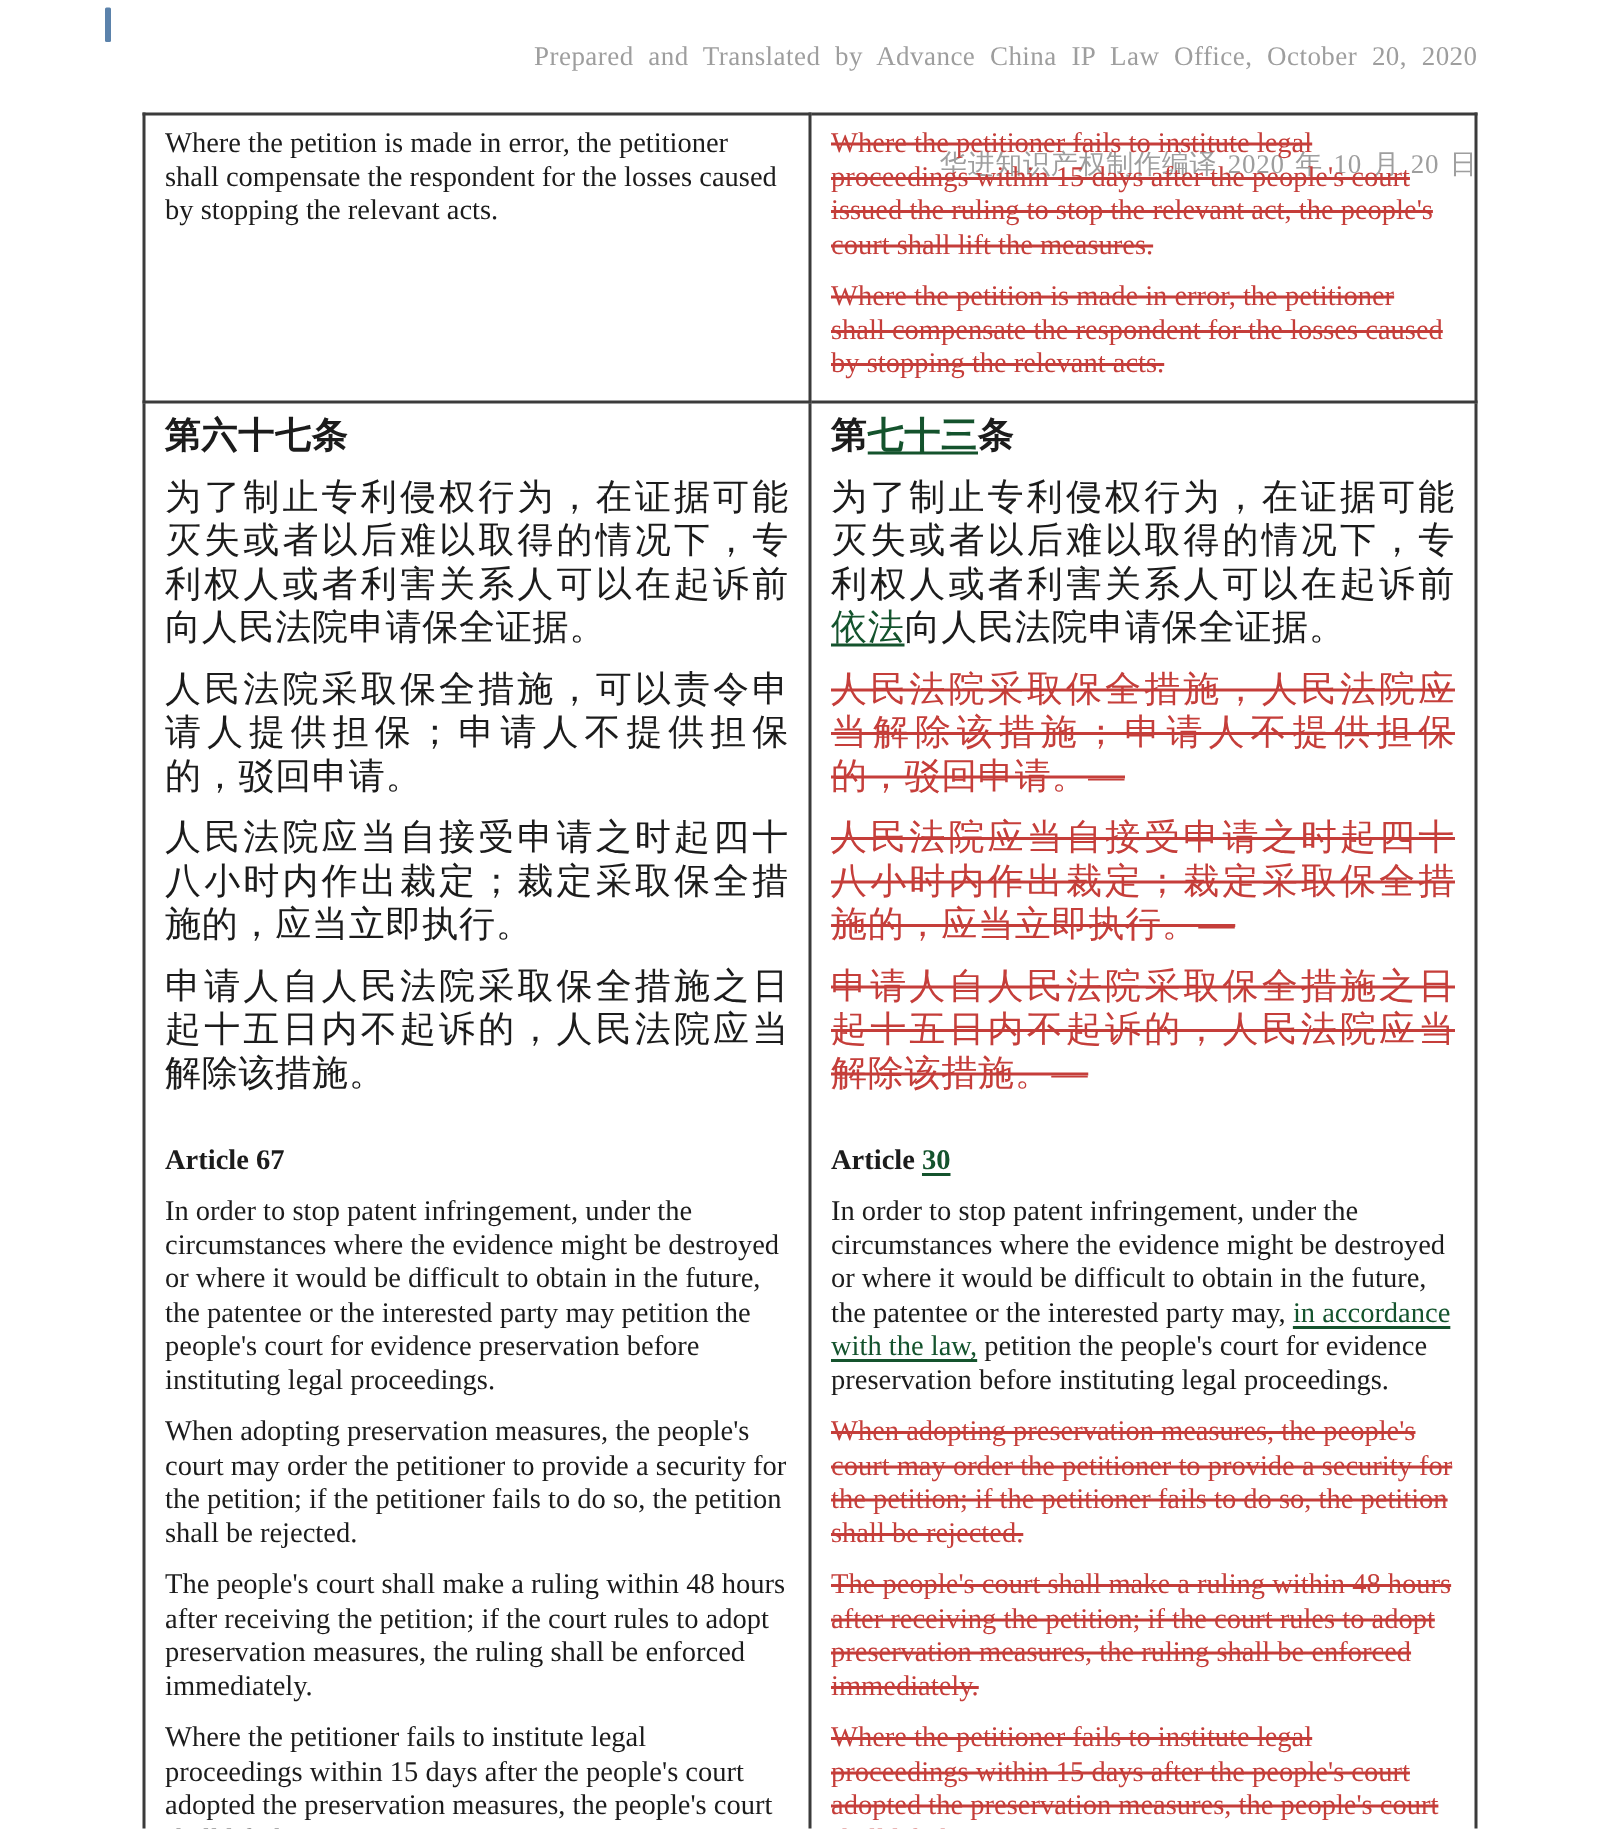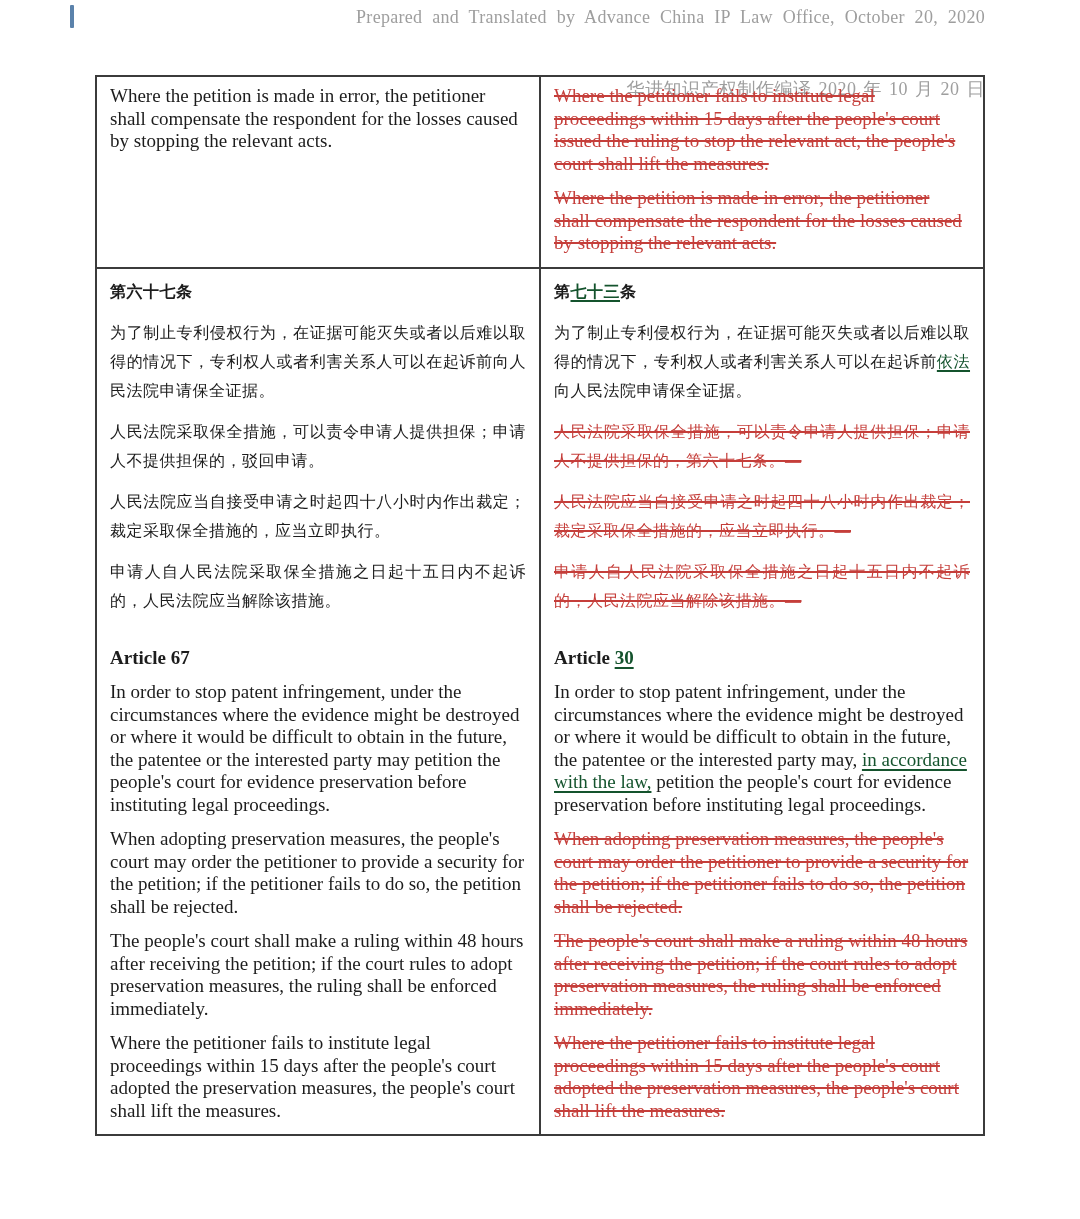--- a/index.html
+++ b/index.html
@@ -18,40 +18,40 @@
     background: #5b82ab; border-radius: 1px;
     display: block;
   }
   .doc-header {
     position: absolute; top: 3px; right: 95px; left: 200px;
     text-align: right;
     color: #9e9e9e;
     font-size: 18px;
     line-height: 28px;
   }
-  .doc-header .h-en { word-spacing: 5px; letter-spacing: 0.3px; }
+  .doc-header .h-en { word-spacing: 5px; letter-spacing: 0.3px; margin-top: 20px; }
   .doc-header .h-zh { word-spacing: 2px; letter-spacing: 0.5px; margin-top: 44px; }
   table.cmp {
     position: absolute; left: 95px; top: 75px;
     width: 890px;
     border-collapse: collapse;
     table-layout: fixed;
   }
   table.cmp td {
     width: 50%;
     vertical-align: top;
     border: 2px solid #3b3b3b;
     padding: 2px 13px 12px 13px;
   }
   tr.row-first td { height: 181px; }
   p.para { margin: 12px 0 0 0; }
   p.para.heading { font-weight: bold; margin-top: 32px; }
   p.para:first-child { margin-top: 6px; }
   .lang-zh {
-    font-size: 16px;
+    font-size: 24px;
     line-height: 29px;
     text-align: justify;
     letter-spacing: 0.5px;
   }
   .lang-en {
     font-size: 19px;
     line-height: 22.5px;
     text-align: left;
   }
   .run-normal { }
@@ -104,21 +104,21 @@
           <p class="para lang-zh"><span class="run-normal">申请人自人民法院采取保全措施之日起十五日内不起诉的，人民法院应当解除该措施。</span></p>
           <p class="para lang-en heading"><span class="run-normal">Article 67</span></p>
           <p class="para lang-en"><span class="run-normal">In order to stop patent infringement, under the circumstances where the evidence might be destroyed or where it would be difficult to obtain in the future, the patentee or the interested party may petition the people's court for evidence preservation before instituting legal proceedings.</span></p>
           <p class="para lang-en"><span class="run-normal">When adopting preservation measures, the people's court may order the petitioner to provide a security for the petition; if the petitioner fails to do so, the petition shall be rejected.</span></p>
           <p class="para lang-en"><span class="run-normal">The people's court shall make a ruling within 48 hours after receiving the petition; if the court rules to adopt preservation measures, the ruling shall be enforced immediately.</span></p>
           <p class="para lang-en"><span class="run-normal">Where the petitioner fails to institute legal proceedings within 15 days after the people's court adopted the preservation measures, the people's court shall lift the measures.</span></p>
         </td>
         <td>
           <p class="para lang-zh heading"><span class="run-normal">第</span><span class="run-ins">七十三</span><span class="run-normal">条</span></p>
           <p class="para lang-zh"><span class="run-normal">为了制止专利侵权行为，在证据可能灭失或者以后难以取得的情况下，专利权人或者利害关系人可以在起诉前</span><span class="run-ins">依法</span><span class="run-normal">向人民法院申请保全证据。</span></p>
-          <p class="para lang-zh"><span class="run-del">人民法院采取保全措施，可以责令申请人提供担保；申请人不提供担保的，第六十七条。—</span></p>
+          <p class="para lang-zh"><span class="run-del">人民法院采取保全措施，人民法院应当解除该措施；申请人不提供担保的，驳回申请。—</span></p>
           <p class="para lang-zh"><span class="run-del">人民法院应当自接受申请之时起四十八小时内作出裁定；裁定采取保全措施的，应当立即执行。—</span></p>
           <p class="para lang-zh"><span class="run-del">申请人自人民法院采取保全措施之日起十五日内不起诉的，人民法院应当解除该措施。—</span></p>
           <p class="para lang-en heading"><span class="run-normal">Article </span><span class="run-ins">30</span></p>
           <p class="para lang-en"><span class="run-normal">In order to stop patent infringement, under the circumstances where the evidence might be destroyed or where it would be difficult to obtain in the future, the patentee or the interested party may, </span><span class="run-ins">in accordance with the law,</span><span class="run-normal"> petition the people's court for evidence preservation before instituting legal proceedings.</span></p>
           <p class="para lang-en"><span class="run-del">When adopting preservation measures, the people's court may order the petitioner to provide a security for the petition; if the petitioner fails to do so, the petition shall be rejected.</span></p>
           <p class="para lang-en"><span class="run-del">The people's court shall make a ruling within 48 hours after receiving the petition; if the court rules to adopt preservation measures, the ruling shall be enforced immediately.</span></p>
           <p class="para lang-en"><span class="run-del">Where the petitioner fails to institute legal proceedings within 15 days after the people's court adopted the preservation measures, the people's court shall lift the measures.</span></p>
         </td>
       </tr>
     </tbody>

